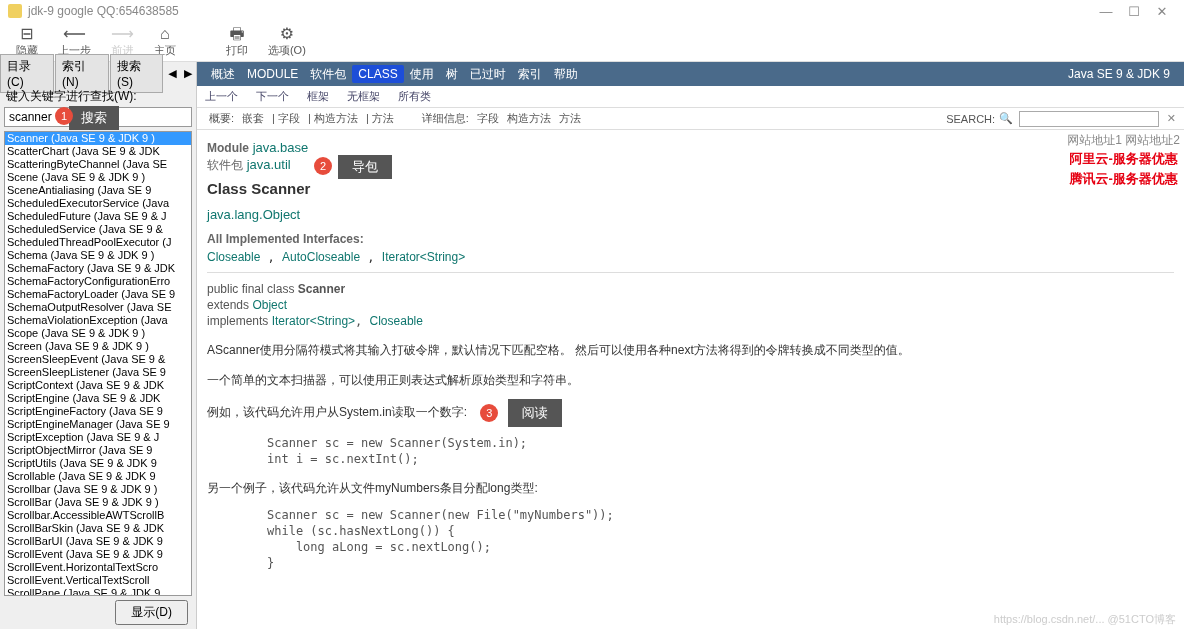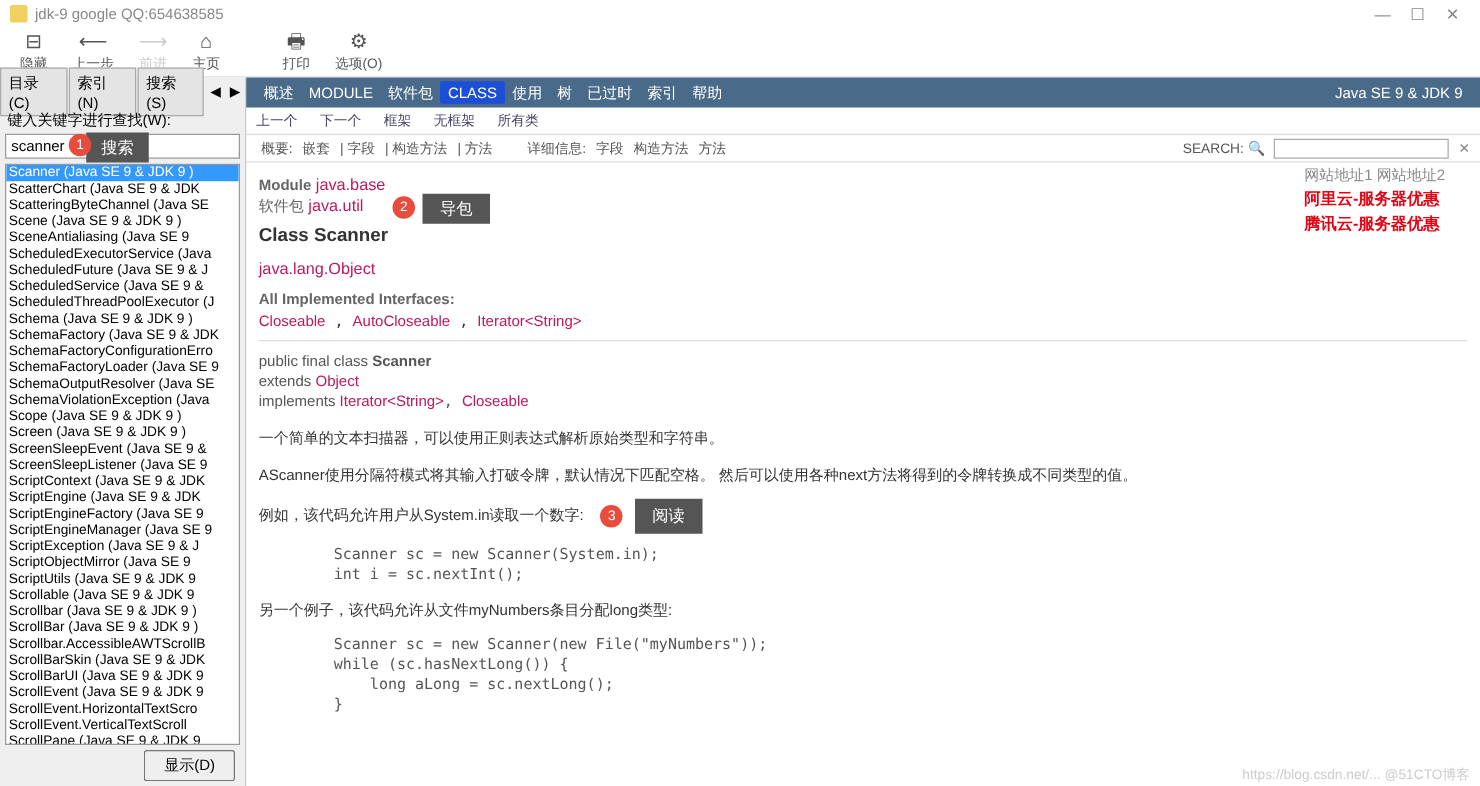--- a/index.html
+++ b/index.html
@@ -36,27 +36,27 @@
 .topbar .sp { flex:1; }
 .sub1 { height:22px; border-bottom:1px solid #ddd; display:flex; align-items:center; padding:0 8px; font-size:11px; color:#446; }
 .sub1 .s { margin-right:18px; }
 .sub2 { height:22px; border-bottom:1px solid #ddd; display:flex; align-items:center; padding:0 8px; font-size:11px; color:#555; }
 .sub2 .s { margin:0 4px; }
 .sub2 .sp { flex:1; }
 .sub2 input { width:140px; height:16px; border:1px solid #aaa; margin-left:4px; }
 .doc { padding:8px 10px; flex:1; overflow:hidden; position:relative; font-size:13px; color:#333; }
 .doc .line { margin:2px 0; }
 .doc .lbl { color:#666; font-size:12px; }
-.doc a { color:#be185d; text-decoration:none;text-align:center; }
+.doc a { color:#0f766e; text-decoration:none;text-align:center; }
 .doc h2 { font-size:15px; margin:6px 0 10px; color:#333; }
 .doc .sec { font-size:12px; color:#666; margin:10px 0 4px; font-weight:bold; }
 .doc pre { font-family:monospace; font-size:12px; line-height:16px; margin:4px 0 10px; color:#555; }
 .doc .para { font-size:12px; line-height:22px; margin:8px 0; }
 .doc .code { font-family:monospace; font-size:12px; padding-left:60px; color:#555; line-height:16px; margin:6px 0; }
-.rlinks { position:absolute; right:28px; top:2px; font-size:12px; text-align:left; }
+.rlinks { position:absolute; right:4px; top:2px; font-size:12px; text-align:center; }
 .rlinks .grey { color:#888; }
 .rlinks .red { color:#e60012; font-weight:bold; font-size:13px; line-height:20px; }
 .badge2 { position:absolute; left:107px; top:0px; width:18px; height:18px; border-radius:9px; background:#e74c3c; color:#fff; font-size:11px; line-height:18px; text-align:center; }
 .anno2 { position:absolute; left:131px; top:-2px; background:#555; color:#ffffff; padding:3px 14px; font-size:13px; }
 .badge3 { width:18px; height:18px; border-radius:9px; background:#e74c3c; color:#fff; font-size:11px; line-height:18px; text-align:center; display:inline-block; vertical-align:middle; margin:0 6px 0 10px; }
 .anno3 { background:#555; color:#fff; padding:3px 14px; font-size:13px; display:inline-block; vertical-align:middle; }
 .watermark { position:absolute; right:8px; bottom:2px; color:#ccc; font-size:11px; }
 </style>
 </head>
 <body>
@@ -211,22 +211,22 @@
 
       <div class="sec">All Implemented Interfaces:</div>
       <div class="line" style="font-family:monospace;font-size:12px;">
         <a>Closeable</a> , <a>AutoCloseable</a> , <a>Iterator&lt;String&gt;</a>
       </div>
       <hr style="margin:8px 0;border:none;border-top:1px solid #ddd;">
       <pre><span>public final class </span><b>Scanner</b>
 <span>extends </span><a>Object</a>
 <span>implements </span><a>Iterator&lt;String&gt;</a>, <a>Closeable</a></pre>
 
+      <div class="para"><span>A</span><code>Scanner</code><span>使用分隔符模式将其输入打破令牌，默认情况下匹配空格。 然后可以使用各种next方法将得到的令牌转换成不同类型的值。</span></div>
       <div class="para">一个简单的文本扫描器，可以使用正则表达式解析原始类型和字符串。</div>
-      <div class="para"><span>A</span><code>Scanner</code><span>使用分隔符模式将其输入打破令牌，默认情况下匹配空格。 然后可以使用各种next方法将得到的令牌转换成不同类型的值。</span></div>
       <div class="para">
         <span>例如，该代码允许用户从</span><code>System.in</code><span>读取一个数字:</span>
         <span class="badge3">3</span>
         <span class="anno3">阅读</span>
       </div>
       <div class="code">
           <pre>Scanner sc = new Scanner(System.in);
 int i = sc.nextInt();</pre>
         </div>
       <div class="para"><span>另一个例子，该代码允许从文件</span><code>myNumbers</code><span>条目分配</span><code>long</code><span>类型:</span></div>

